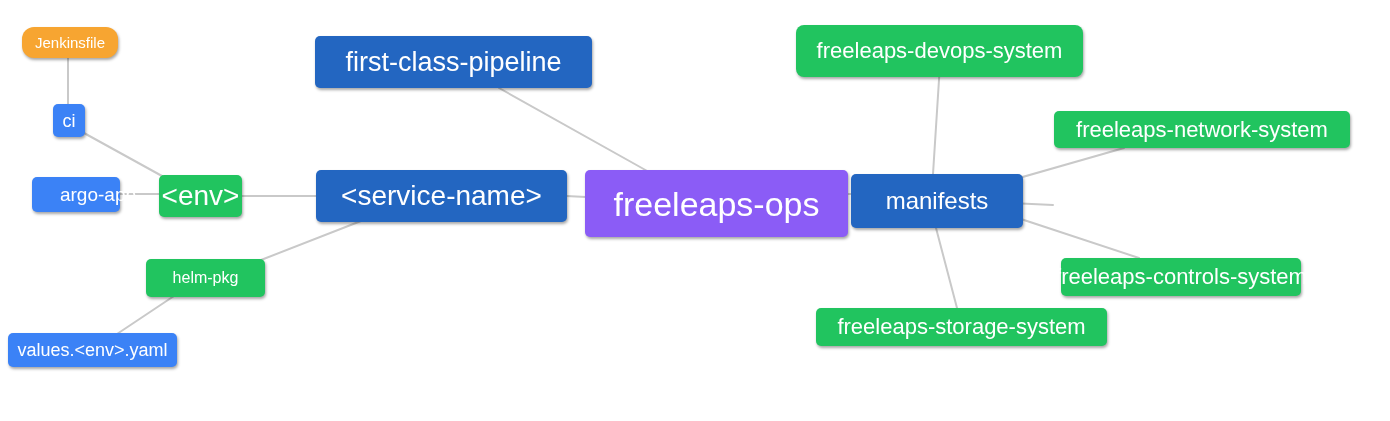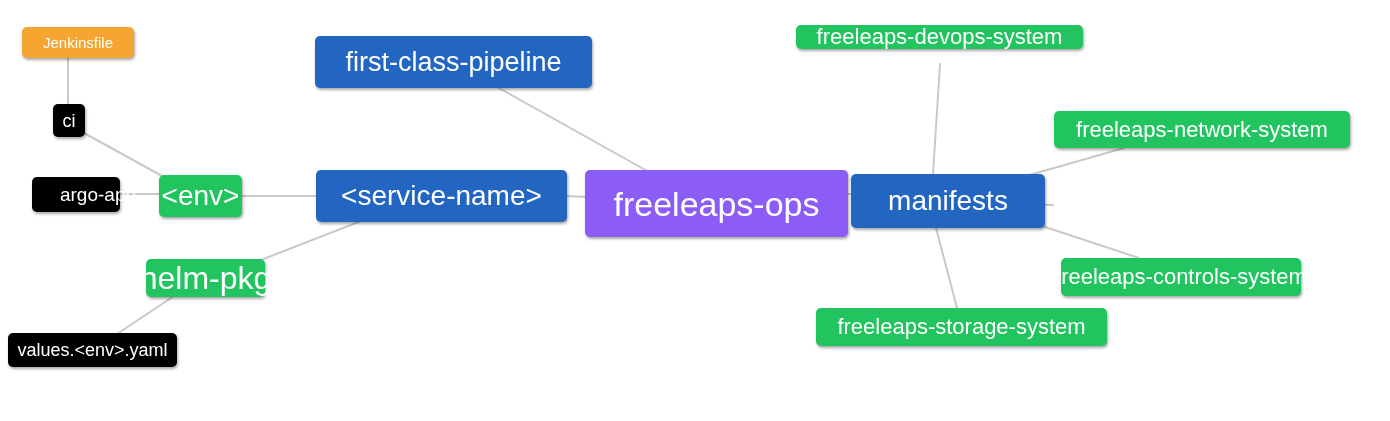--- a/index.html
+++ b/index.html
@@ -29,35 +29,35 @@
     color: #ffffff;
     border-radius: 5px;
     box-shadow: 1px 2px 3px rgba(0,0,0,0.35);
     white-space: nowrap;
     box-sizing: border-box;
     cursor: default;
     line-height: 1;
   }
   .c-blue   { background: #2366c1; }
   .c-green  { background: #21c45f; }
-  .c-red    { background: #000000; }
+  .c-red    { background: #3b82f6; }
   .c-orange { background: #f7a531; }
   .c-dark   { background: #8b5cf6; }
 
-  .n-jenkinsfile { left:22px;  top:27px;  width:112px;  height:31px; font-size:15px; }
+  .n-jenkinsfile { left:22px;  top:27px;  width:96px;  height:31px; font-size:15px;border-radius:12px; }
   .n-ci          { left:53px;  top:104px; width:32px;  height:33px; font-size:18px; }
   .n-argo        { left:32px;  top:177px; width:88px;  height:35px; font-size:19px;padding-left:44px; }
   .n-env         { left:159px; top:175px; width:83px;  height:42px; font-size:28px; }
-  .n-helm        { left:146px; top:259px; width:119px; height:38px; font-size:32px; }
+  .n-helm        { left:146px; top:259px; width:119px; height:38px; font-size:16px; }
   .n-values      { left:8px;   top:333px; width:169px; height:34px; font-size:18px; }
   .n-fcp         { left:315px; top:36px;  width:277px; height:52px; font-size:27px; }
   .n-svc         { left:316px; top:170px; width:251px; height:52px; font-size:28px; }
   .n-root        { left:585px; top:170px; width:263px; height:67px; font-size:34px; }
-  .n-manifests   { left:851px; top:174px; width:194px; height:54px; font-size:28px; }
-  .n-devops      { left:796px; top:25px;  width:287px; height:24px; font-size:22px; }
+  .n-manifests   { left:851px; top:174px; width:172px; height:54px; font-size:24px; }
+  .n-devops      { left:796px; top:25px;  width:287px; height:52px; font-size:22px;border-radius:8px; }
   .n-network     { left:1054px;top:111px; width:296px; height:37px; font-size:22px; }
   .n-monitoring  { left:1052px;top:184px; width:325px; height:40px; font-size:22px; }
   .n-controls    { left:1061px;top:258px; width:240px; height:38px; font-size:22px; }
   .n-storage     { left:816px; top:308px; width:291px; height:38px; font-size:22px; }
 </style>
 </head>
 <body>
 
 <div class="canvas">
 

